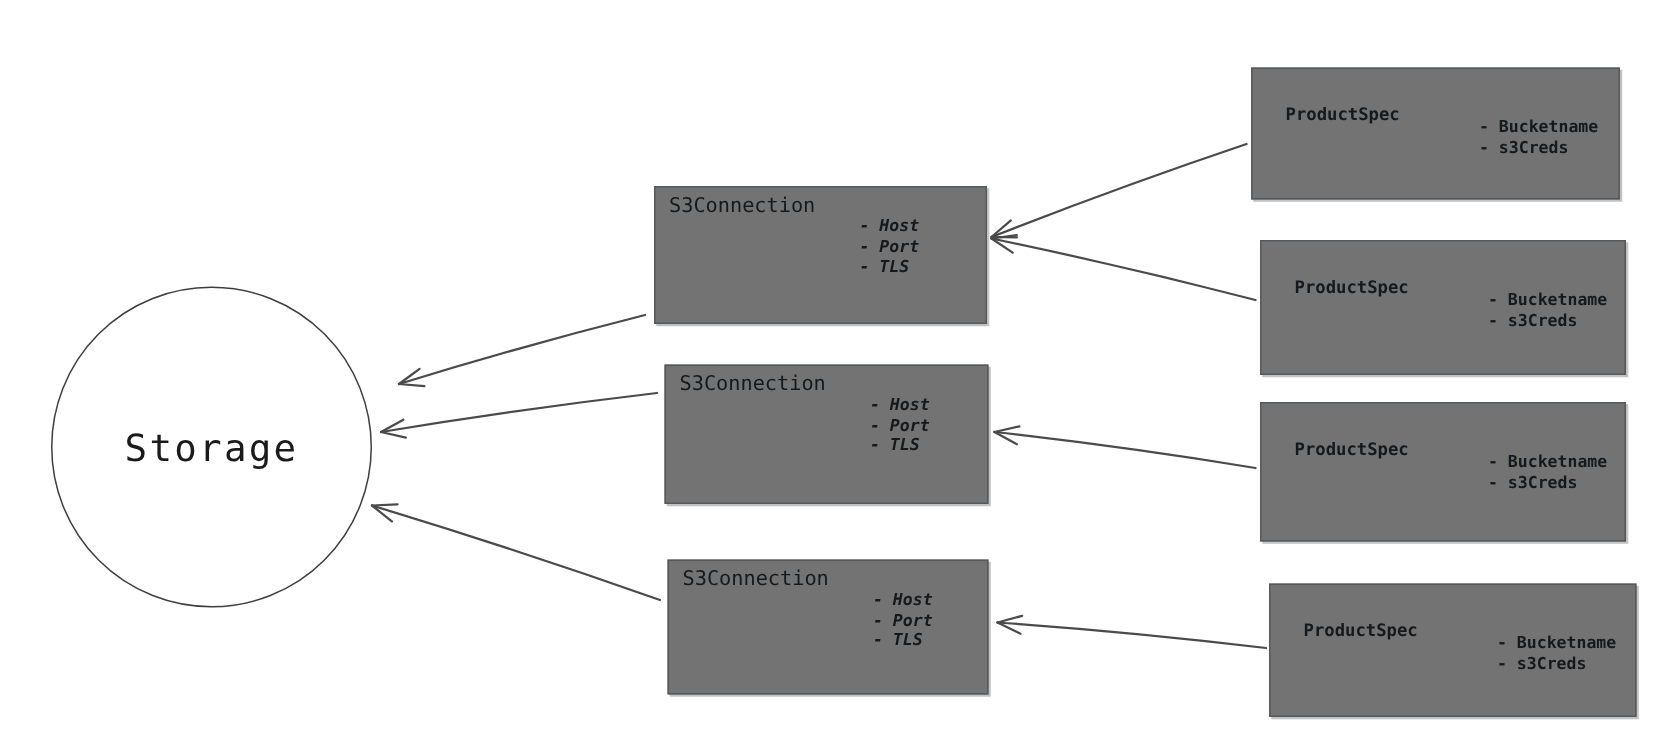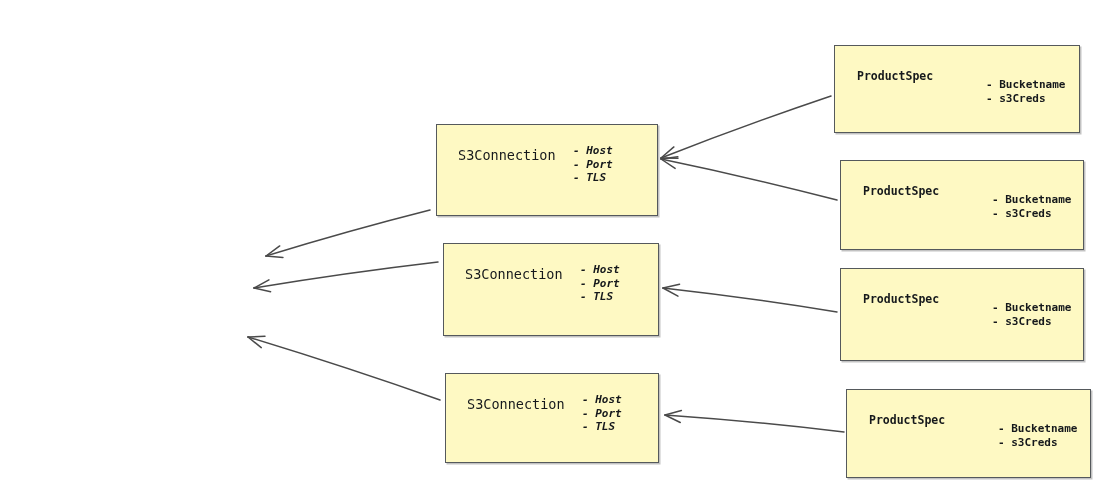--- a/index.html
+++ b/index.html
@@ -35,44 +35,43 @@
   .node-circle .circle-label {
     font-family: "DejaVu Sans Mono", monospace;
     font-size: 25px;
     letter-spacing: 1.5px;
     color: #1a1a1a;
     white-space: nowrap;
   }
   .node-box {
     position: absolute;
     border: 1.6px solid #55595c;
-    background: #fef9c3;
+    background: #737373;
     box-sizing: border-box;
     box-shadow: 1.5px 1.5px 0 rgba(120,120,120,0.45);
   }
   .node-box .box-title {
     position: absolute;
     font-family: "DejaVu Sans Mono", monospace;
     color: #16191c;
     white-space: nowrap;
   }
   .node-box .box-fields {
     position: absolute;
     font-family: "DejaVu Sans Mono", monospace;
     color: #16191c;
     white-space: nowrap;
   }
   .node-box .box-fields div {
     white-space: nowrap;
   }
   .s3-box .box-title {
     left: 9px;
-    top: 22px;
+    top: 4px;
     font-size: 13.5px;
-    margin-left: 12px;
   }
   .s3-box .box-fields {
     left: 136px;
     top: 19px;
     font-size: 11px;
     line-height: 13.5px;
     font-weight: bold;
     font-style: italic;
   }
   .ps-box .box-title {
@@ -125,20 +124,23 @@
         <line x1="663" y1="288" x2="679.5793010448863" y2="284.2414395224989" stroke="#4a4a4a" stroke-width="1.5" stroke-linecap="round"></line>
         <line x1="663" y1="288" x2="677.9427506782391" y2="296.1064296806908" stroke="#4a4a4a" stroke-width="1.5" stroke-linecap="round"></line>
       </g>
       <g>
         <path d="M 844 432 Q 754.7080025934312 421.309855045636 665 415" fill="none" stroke="#4a4a4a" stroke-width="1.5" stroke-linecap="round"></path>
         <line x1="665" y1="415" x2="681.4051828296194" y2="410.5424248377891" stroke="#4a4a4a" stroke-width="1.5" stroke-linecap="round"></line>
         <line x1="665" y1="415" x2="680.2727671750343" y2="422.46609555371435" stroke="#4a4a4a" stroke-width="1.5" stroke-linecap="round"></line>
       </g>
     </svg>
 
+  <div class="node-circle" id="hub-node" style="left: 34px; top: 191px; width: 212px; height: 212px;">
+    <span class="circle-label">Storage</span>
+  </div>
 
   <div id="s3-layer">
       <div class="node-box s3-box" style="left: 436px; top: 124px; width: 222px; height: 92px;">
         <div class="box-title">S3Connection</div>
         <div class="box-fields">
           <div>- Host</div>
           <div>- Port</div>
           <div>- TLS</div>
         </div>
       </div>

